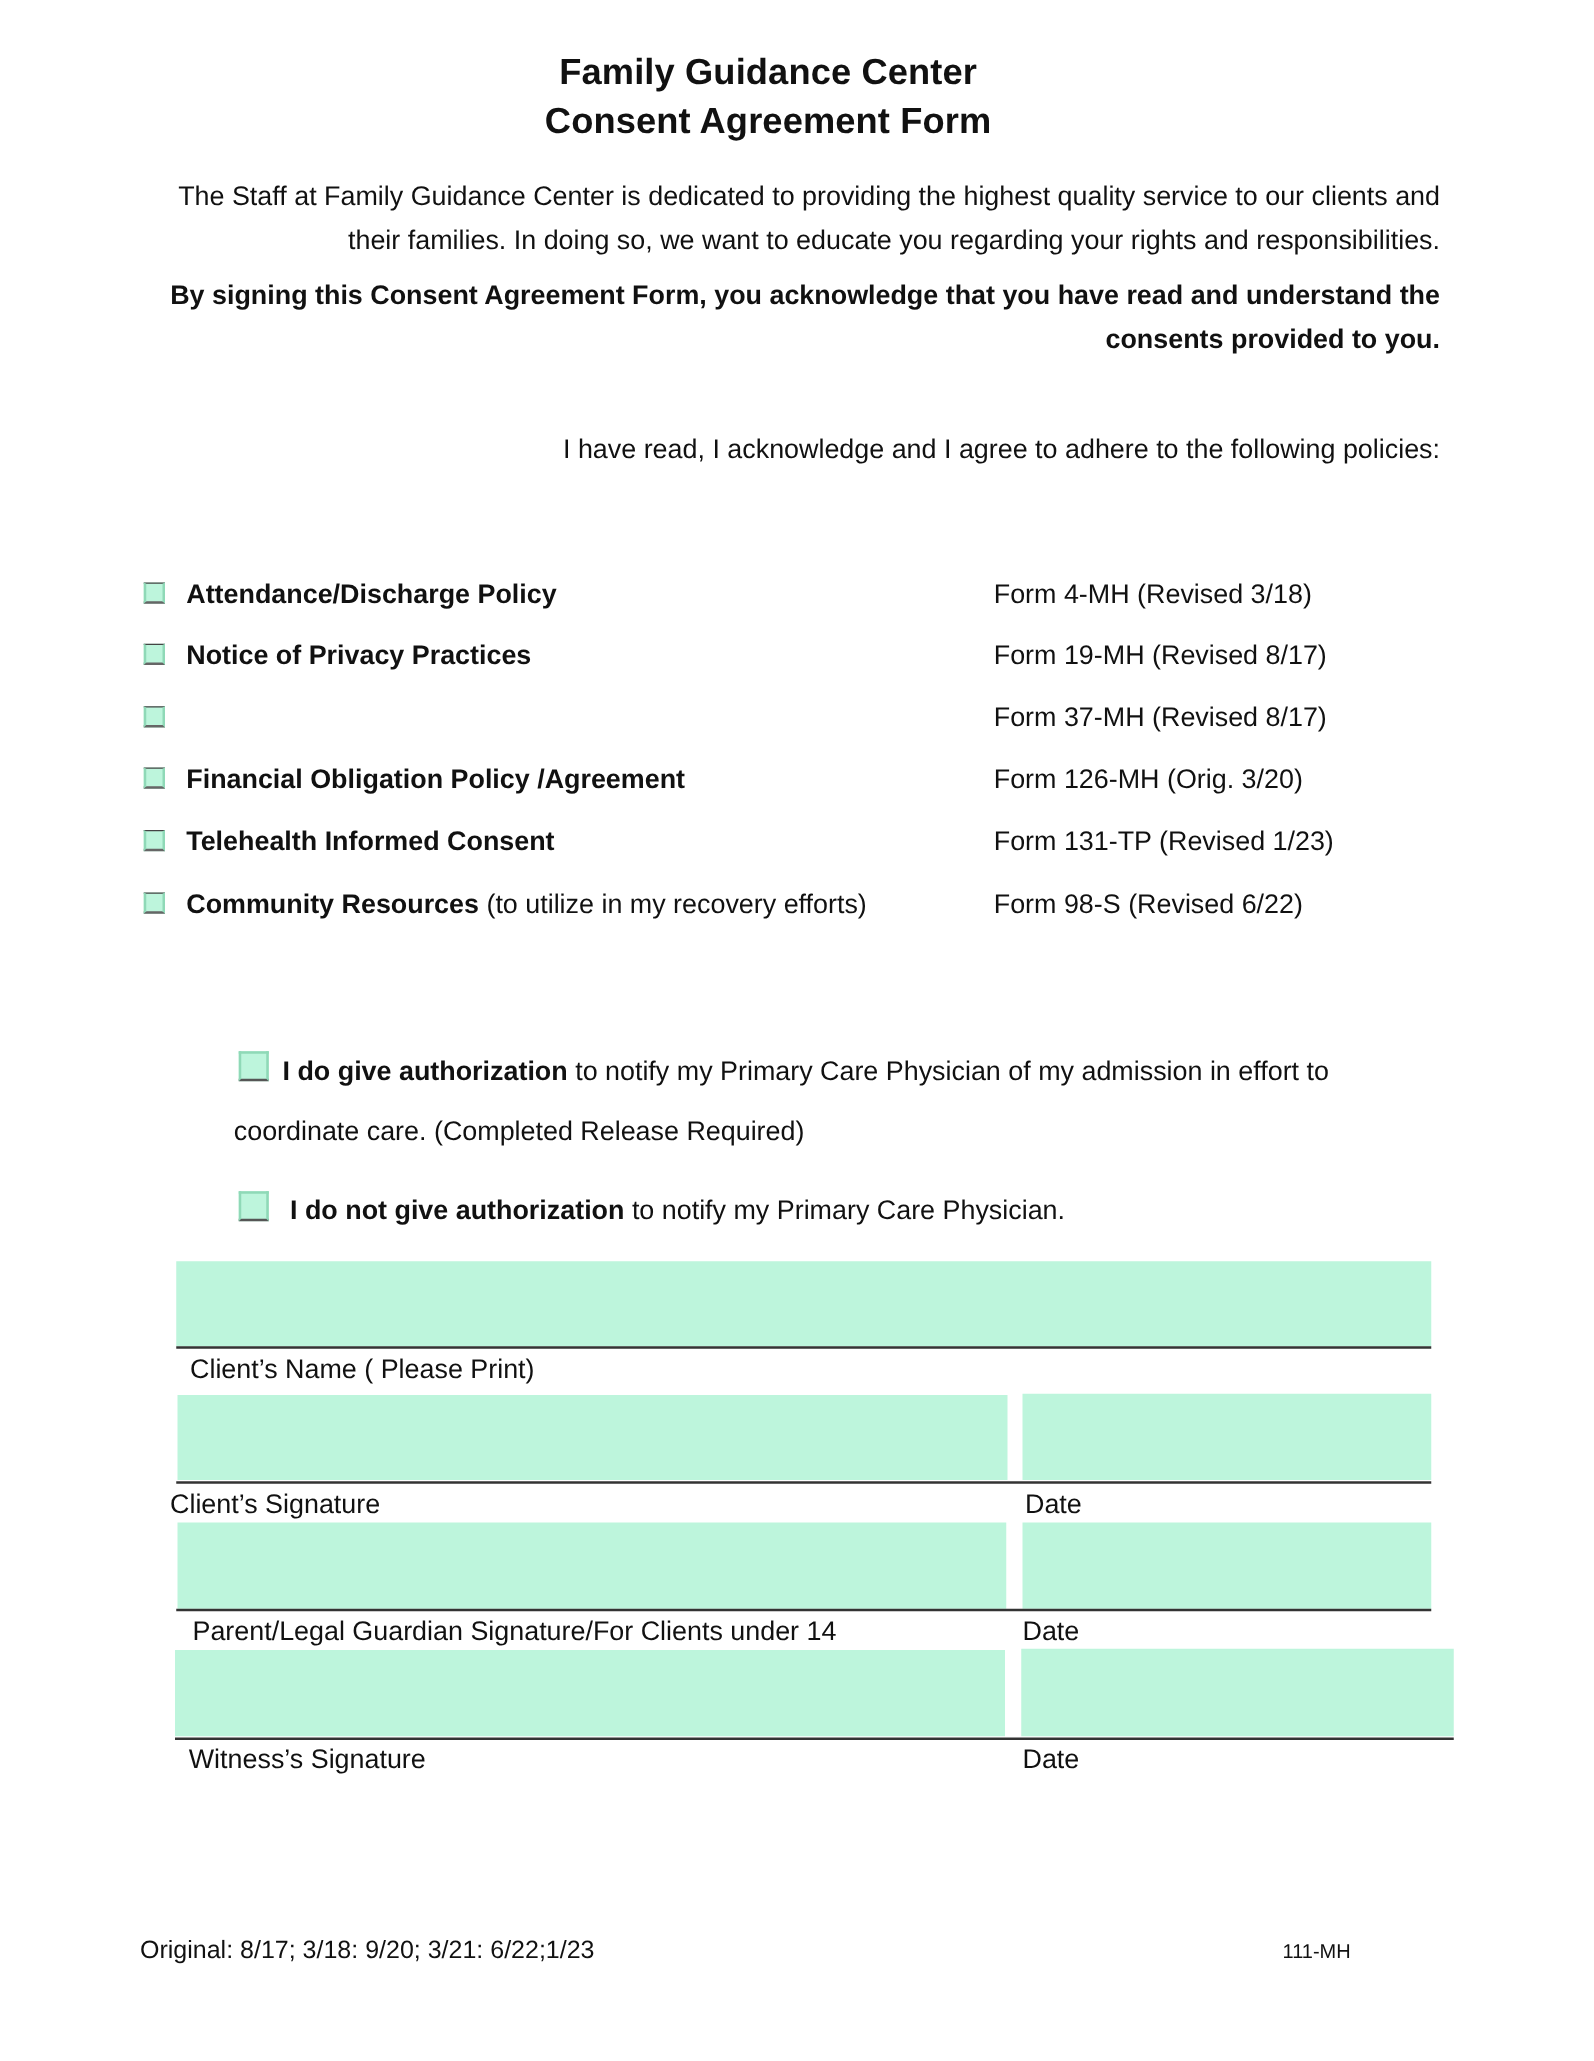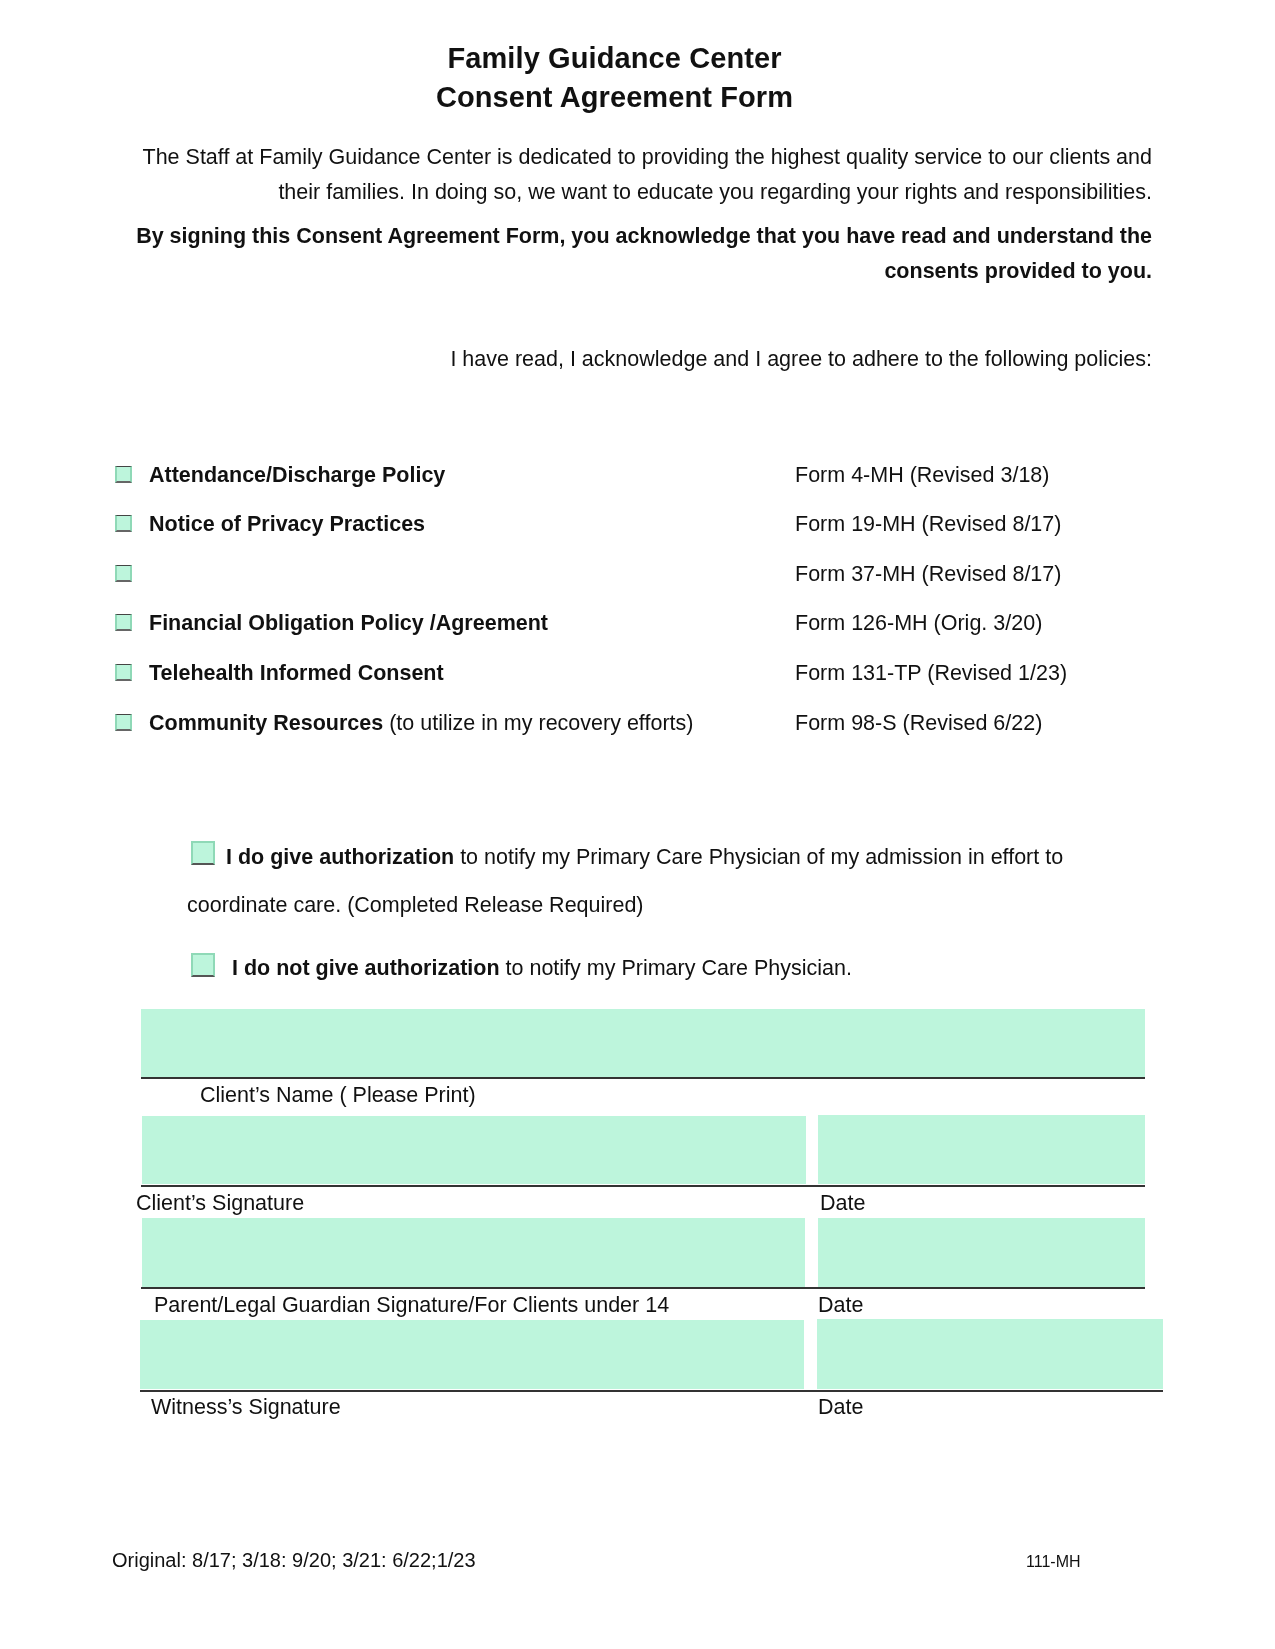--- a/index.html
+++ b/index.html
@@ -77,21 +77,21 @@
 
 <div class="cb big" style="left:191px; top:841px;"></div>
 <div class="abs auth" style="left:226px; top:845px;"><b>I do give authorization</b><span> to notify my Primary Care Physician of my admission in effort to</span></div>
 <div class="abs auth" style="left:187px; top:893px;">coordinate care. (Completed Release Required)</div>
 
 <div class="cb big" style="left:191px; top:953px;"></div>
 <div class="abs auth" style="left:232px; top:956px;"><b>I do not give authorization</b><span> to notify my Primary Care Physician.</span></div>
 
 <div class="field" style="left:141px; top:1009px; width:1004px; height:68px;"></div>
 <div class="rule" style="left:141px; top:1077px; width:1004px;"></div>
-<div class="label" style="left:152px; top:1083px;margin-left:48px;">Client’s Name ( Please Print)</div>
+<div class="label" style="left:152px; top:1083px;">Client’s Name ( Please Print)</div>
 
 <div class="field" style="left:142px; top:1116px; width:664px; height:68px;"></div>
 <div class="field" style="left:818px; top:1115px; width:327px; height:69px;"></div>
 <div class="rule" style="left:141px; top:1185px; width:1004px;"></div>
 <div class="label" style="left:136px; top:1191px;">Client’s Signature</div>
 <div class="label" style="left:820px; top:1191px;">Date</div>
 
 <div class="field" style="left:142px; top:1218px; width:663px; height:69px;"></div>
 <div class="field" style="left:818px; top:1218px; width:327px; height:69px;"></div>
 <div class="rule" style="left:141px; top:1287px; width:1004px;"></div>

